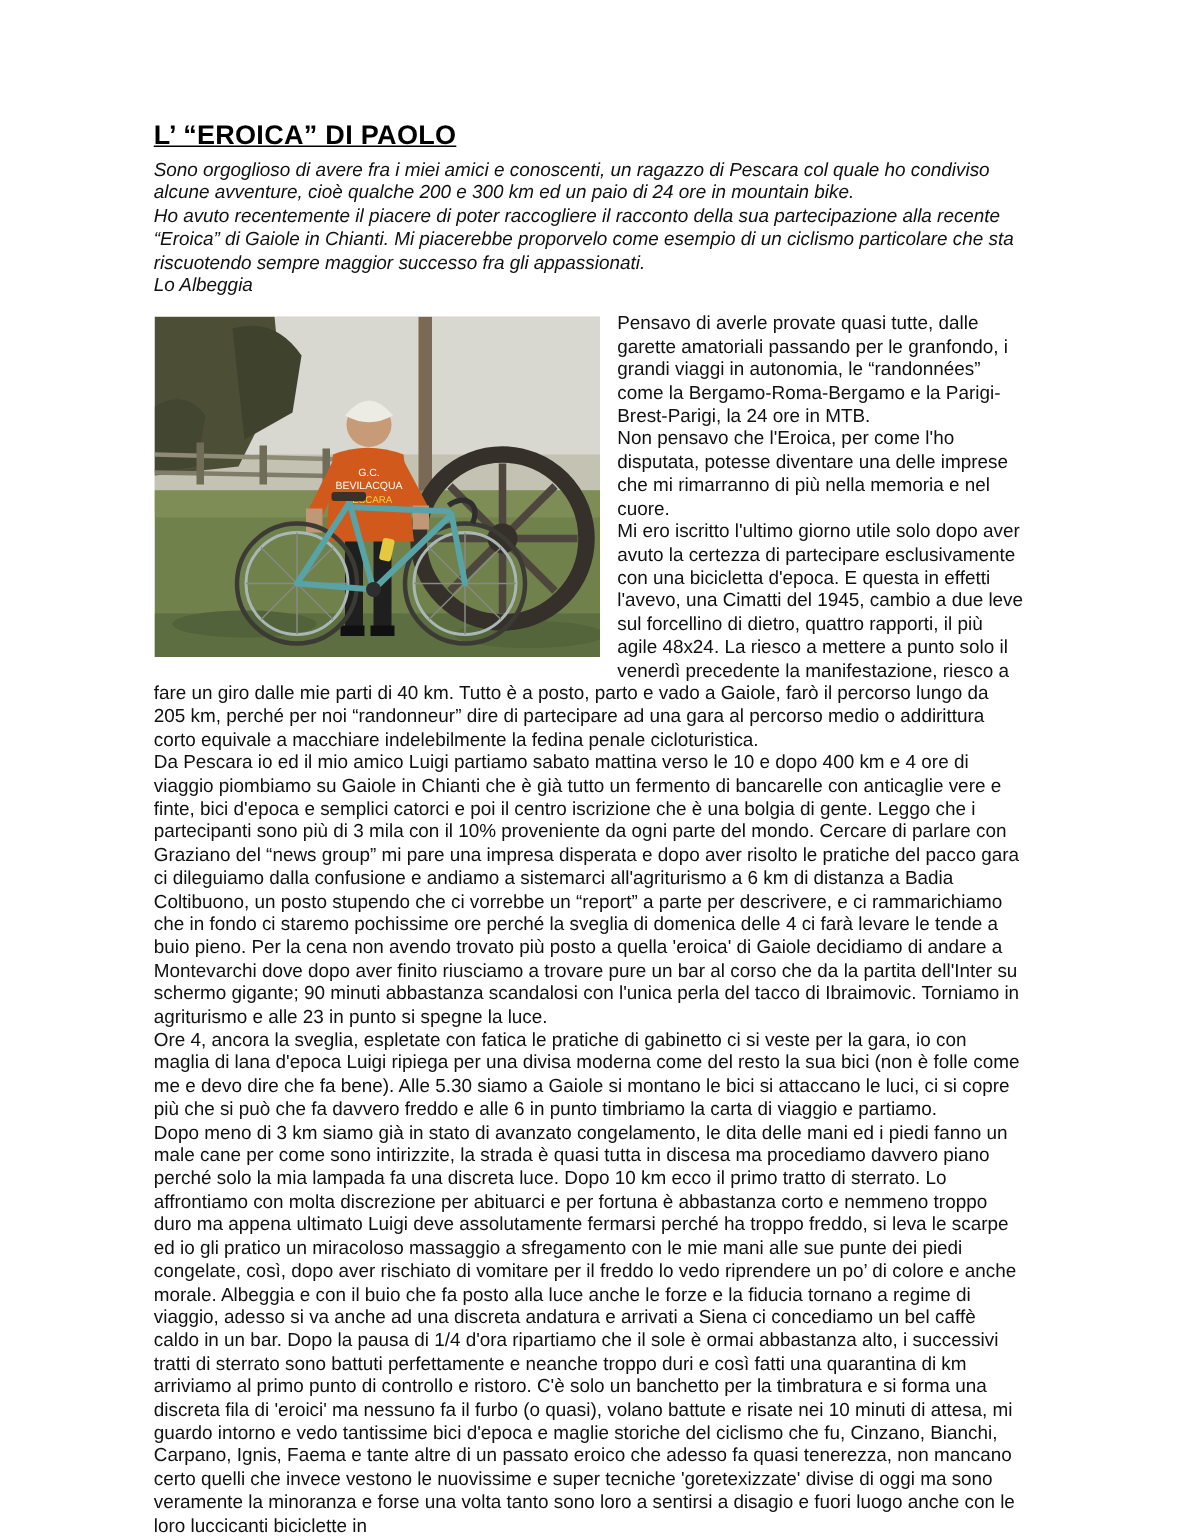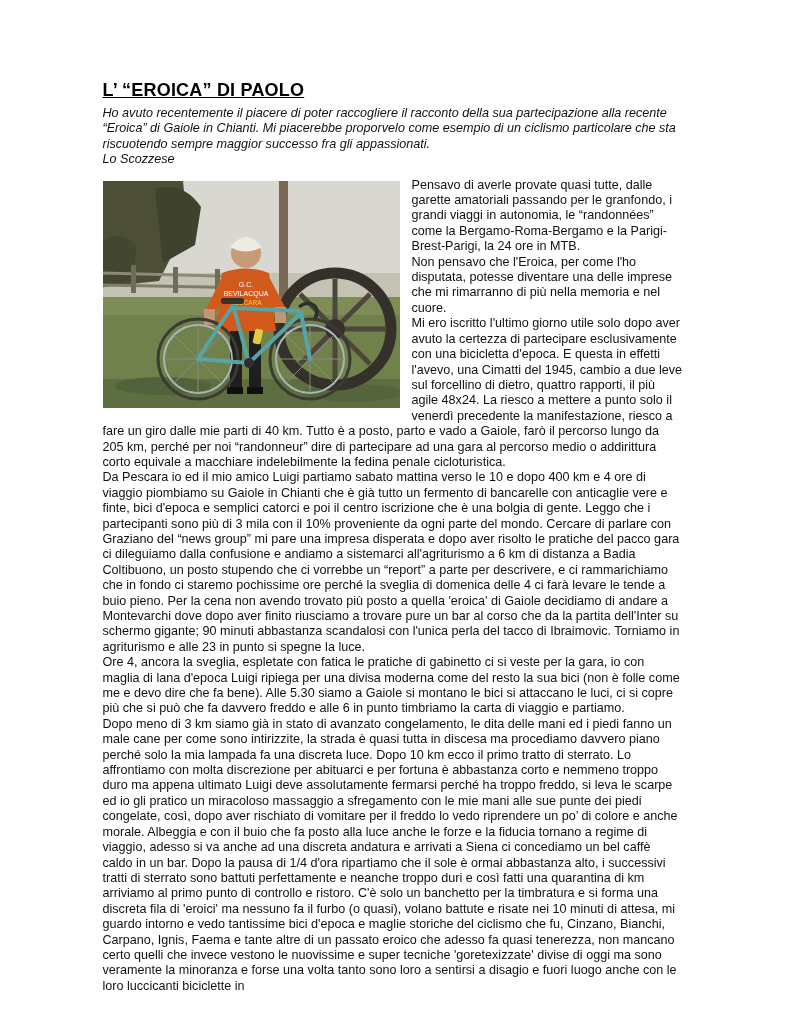--- a/index.html
+++ b/index.html
@@ -47,22 +47,23 @@
   .photo svg { display:block; }
 </style>
 </head>
 <body>
 
 <div class="page">
 
   <h1 class="title">L’ “EROICA” DI PAOLO</h1>
 
   <div class="intro">
+    <p>Sono orgoglioso di avere fra i miei amici e conoscenti, un ragazzo di Pescara col quale ho condiviso alcune avventure, cioè qualche 200 e 300 km ed un paio di 24 ore in mountain bike.</p>
     <p>Ho avuto recentemente il piacere di poter raccogliere il racconto della sua partecipazione alla recente “Eroica” di Gaiole in Chianti. Mi piacerebbe proporvelo come esempio di un ciclismo particolare che sta riscuotendo sempre maggior successo fra gli appassionati.</p>
-    <p>Lo Scozzese</p>
+    <p>Lo Albeggia</p>
   </div>
 
   <div class="article-body">
 
     <div class="photo">
       <svg viewBox="0 0 297 227" width="297" height="227" xmlns="http://www.w3.org/2000/svg">
 
         <rect x="0" y="0" width="297" height="130" fill="#d8d7d0"></rect>
         <rect x="0" y="92" width="297" height="38" fill="#c4c2b2"></rect>
 

